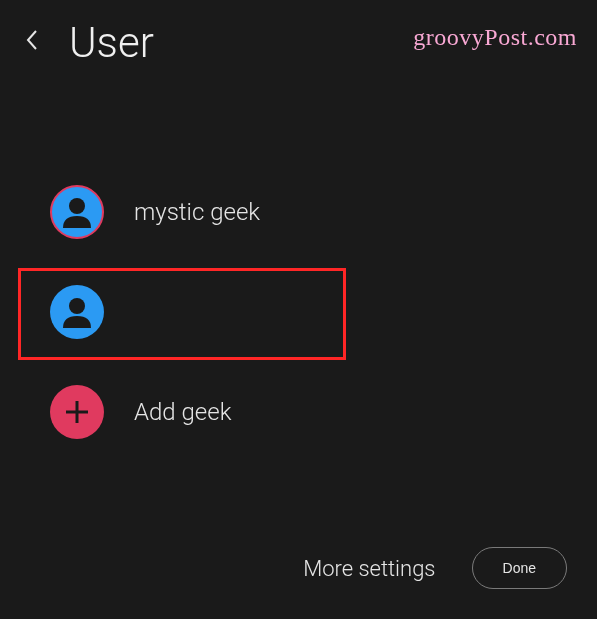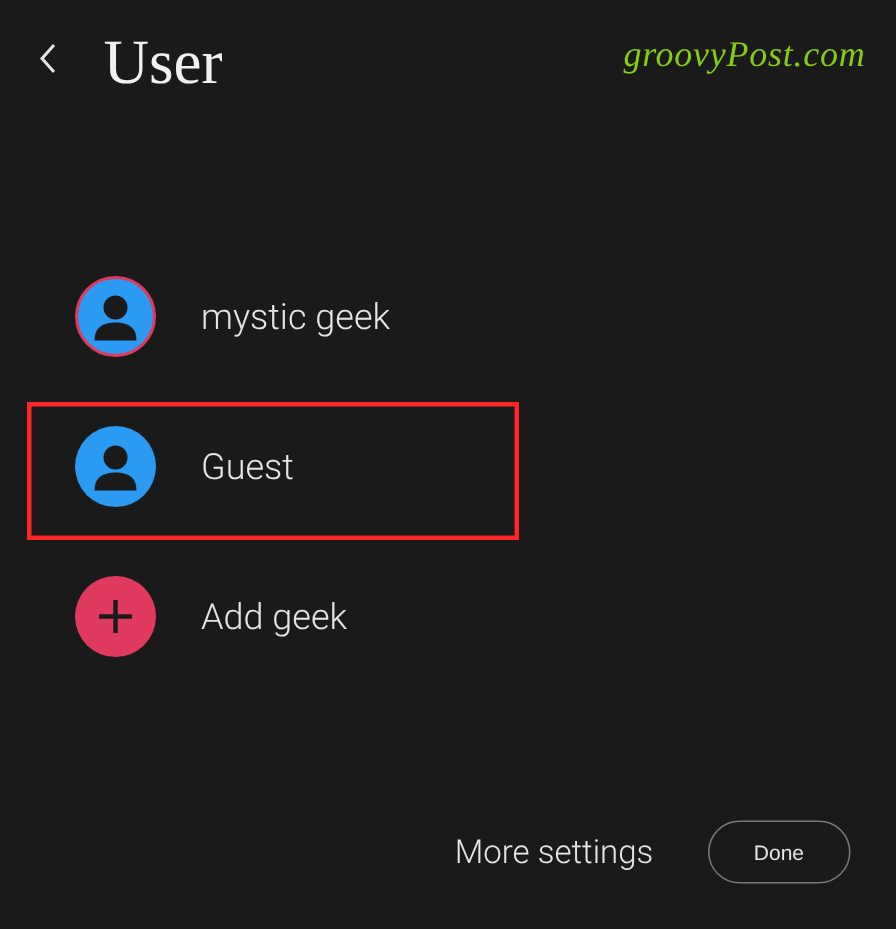--- a/index.html
+++ b/index.html
@@ -13,42 +13,40 @@
       background: #1a1a1a;
       font-family: -apple-system, BlinkMacSystemFont, 'Segoe UI', Roboto, sans-serif;
       color: #e5e5e5;
       position: relative;
       overflow: hidden;
     }
     .header {
       display: flex;
       align-items: center;
       padding: 18px 20px 0 25px;
-      font-family: Liberation Serif, serif;
     }
     .back-icon {
       color: #e5e5e5;
       font-size: 22px;
       margin-right: 30px;
       cursor: pointer;
       user-select: none;
     }
     .title {
       font-size: 42px;
       font-weight: 300;
       color: #f0f0f0;
     }
     .watermark {
       position: absolute;
       top: 24px;
       right: 20px;
       font-family: Georgia, 'Times New Roman', serif;
-      font-style: italic;
       font-size: 24px;
-      color: #84cc16;
+      color: #f9a8d4;
       letter-spacing: 0.5px;
     }
     .user-list {
       margin-top: 95px;
       padding-left: 50px;
       padding-right: 74px;
     }
     .user-item {
       display: flex;
       align-items: center;
@@ -156,21 +154,20 @@
     <span class="user-label">mystic geek</span>
   </div>
 
   <div class="user-item">
     <div class="user-avatar normal">
       <svg viewBox="0 0 40 40">
         <circle cx="20" cy="14" r="8" fill="#1a1a1a"></circle>
         <path d="M 6 36 Q 6 24 20 24 Q 34 24 34 36 Z" fill="#1a1a1a"></path>
       </svg>
     </div>
-    <span class="user-label">Guest</span>
   </div>
 
   <div class="user-item">
     <div class="add-avatar">
       <svg viewBox="0 0 28 28">
         <line x1="14" y1="3" x2="14" y2="25" stroke="#1a1a1a" stroke-width="3"></line>
         <line x1="3" y1="14" x2="25" y2="14" stroke="#1a1a1a" stroke-width="3"></line>
       </svg>
     </div>
     <span class="user-label">Add geek</span>

